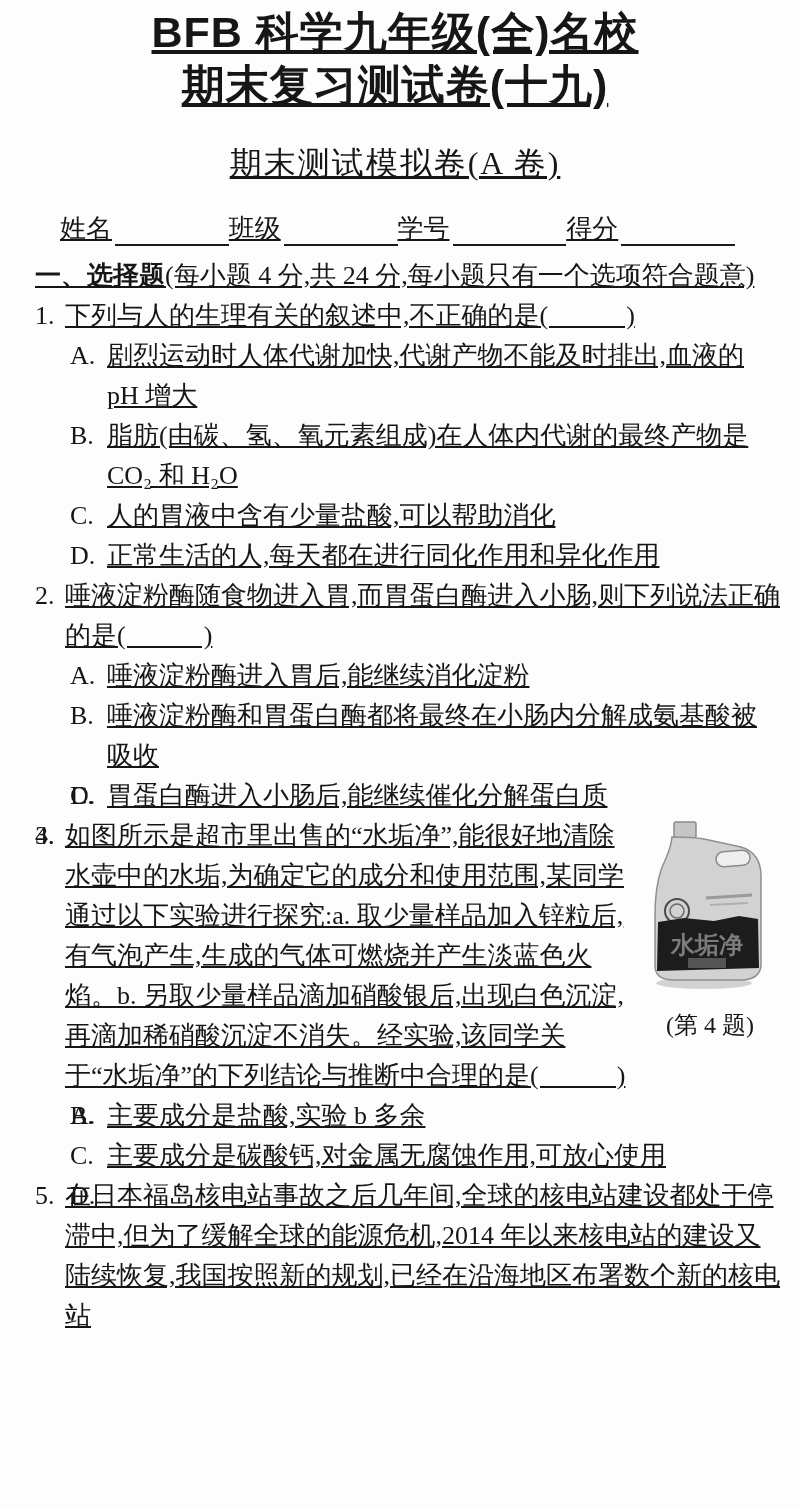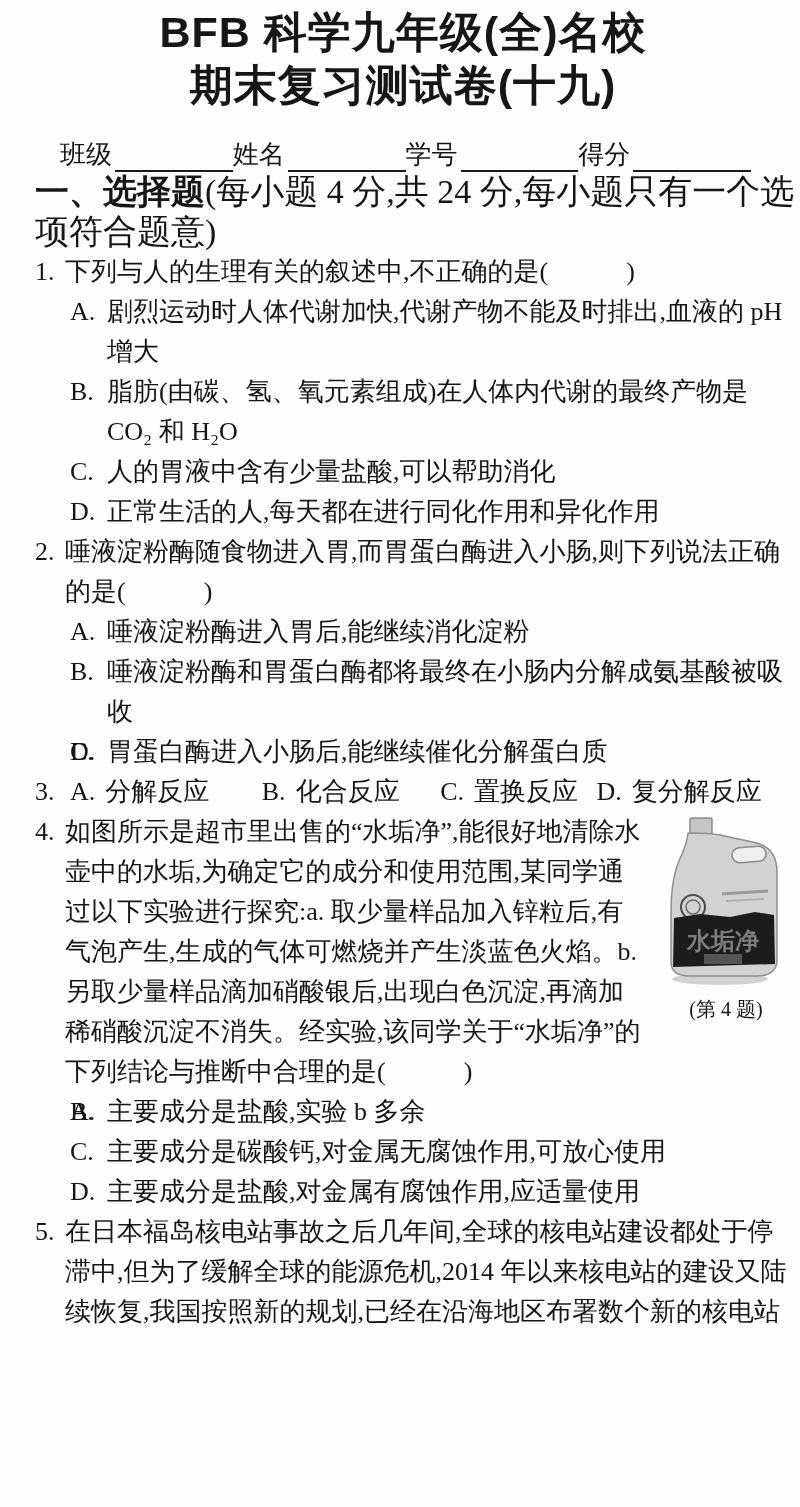--- a/index.html
+++ b/index.html
@@ -3,21 +3,21 @@
 <meta charset="utf-8">
 <style>
   * { margin:0; padding:0; box-sizing:border-box; }
   html,body { width:800px; height:1507px; }
   body {
     background:#fdfdfd;
     color:#161616;
     font-family:"Liberation Serif", serif;
     overflow:hidden;
   }
-  .page { padding:6px 4px 0 35px; width:800px; height:1507px; overflow:hidden; }
+  .page { padding:6px 20px 0 35px; width:800px; height:1507px; overflow:hidden;text-decoration:underline; }
 
   .title {
     font-family:"Liberation Sans", sans-serif;
     font-weight:900;
     font-size:43px;
     line-height:53px;
     text-align:center;
     letter-spacing:1px;
     margin-right:25px;
   }
@@ -36,21 +36,21 @@
     line-height:34px;
   }
   .form-field { flex:1; display:flex; align-items:flex-end; }
   .form-field .blank {
     flex:1;
     border-bottom:2px solid #1a1a1a;
     height:1.1em;
     margin-left:3px;
   }
 
-  .section-heading { font-size:34px; line-height:40px; }
+  .section-heading { margin-top:10px; font-size:26px; line-height:40px; }
   .section-heading .bold { font-weight:bold; }
 
   .q { position:relative; padding-left:30px; font-size:26px; line-height:40px; }
   .q-num { position:absolute; left:0; top:0; }
   .stem {}
   .opt { position:relative; padding-left:42px; }
   .opt-label { position:absolute; left:5px; }
 
   .opts-inline { padding-left:5px; white-space:nowrap; }
   .iopt { display:inline-block; }
@@ -59,40 +59,41 @@
   .gap-b { margin-right:34px; }
   .gap-c { margin-right:12px; }
 
   .fig {
     float:right;
     width:140px;
     text-align:center;
     margin:2px 0 2px 12px;
   }
   .fig svg { display:block; margin:0 auto; }
-  .fig-caption { font-size:20px; line-height:30px; margin-top:8px; }
+  .fig-caption { font-size:24px; line-height:30px; margin-top:20px; }
 </style>
 </head>
 <body>
 
 <div class="page">
 
   <div class="title">
     <div>BFB 科学九年级(全)名校</div>
     <div>期末复习测试卷(十九)</div>
   </div>
 
+  <div class="subtitle">期末测试模拟卷(A 卷)</div>
 
   <div class="form-row">
     <div class="form-field">
-      <span>班级</span>
+      <span>姓名</span>
       <span class="blank"></span>
     </div>
     <div class="form-field">
-      <span>姓名</span>
+      <span>班级</span>
       <span class="blank"></span>
     </div>
     <div class="form-field">
       <span>学号</span>
       <span class="blank"></span>
     </div>
     <div class="form-field">
       <span>得分</span>
       <span class="blank"></span>
     </div>
@@ -138,26 +139,20 @@
       <span class="opt-label">C.</span>
     </div>
     <div class="opt">
       <span class="opt-label">D.</span>
       <span>胃蛋白酶进入小肠后,能继续催化分解蛋白质</span>
     </div>
   </div>
 
   <div class="q">
     <span class="q-num">3.</span>
-    <div class="opts-inline">
-      <span class="iopt gap-a"><span class="il">A.</span><span>分解反应</span></span>
-      <span class="iopt gap-b"><span class="il">B.</span><span>化合反应</span></span>
-      <span class="iopt gap-c"><span class="il">C.</span><span>置换反应</span></span>
-      <span class="iopt"><span class="il">D.</span><span>复分解反应</span></span>
-    </div>
   </div>
 
   <div class="q">
     <span class="q-num">4.</span>
     <div class="fig">
       <svg width="132" height="172" viewBox="0 0 132 172">
         <ellipse cx="60" cy="165" rx="48" ry="6" fill="#b5b5b5" opacity="0.6"></ellipse>
         <rect x="30" y="4" width="22" height="16" rx="2" fill="#c6c6c6" stroke="#8a8a8a" stroke-width="1.5"></rect>
         <path d="M28,19 C27,32 22,39 17,52 C13,64 11,78 11,98 L11,148 C11,158 18,162 30,162 L96,162 C110,162 117,156 117,146 L117,58 C117,42 110,33 97,29 L60,21 C50,19 38,19 28,19 Z" fill="#d2d2d2" stroke="#8f8f8f" stroke-width="1.5"></path>
         <rect x="72" y="33" width="34" height="15" rx="7.5" fill="#efefef" stroke="#8a8a8a" stroke-width="1.5" transform="rotate(-4 89 40)"></rect>
@@ -178,21 +173,20 @@
     <div class="opt">
       <span class="opt-label">B.</span>
       <span>主要成分是盐酸,实验 b 多余</span>
     </div>
     <div class="opt">
       <span class="opt-label">C.</span>
       <span>主要成分是碳酸钙,对金属无腐蚀作用,可放心使用</span>
     </div>
     <div class="opt">
       <span class="opt-label">D.</span>
-      <span>主要成分是盐酸,对金属有腐蚀作用,应适量使用</span>
     </div>
   </div>
 
   <div class="q">
     <span class="q-num">5.</span>
     <div class="stem">在日本福岛核电站事故之后几年间,全球的核电站建设都处于停滞中,但为了缓解全球的能源危机,2014 年以来核电站的建设又陆续恢复,我国按照新的规划,已经在沿海地区布署数个新的核电站</div>
   </div>
 
 </div>
 

